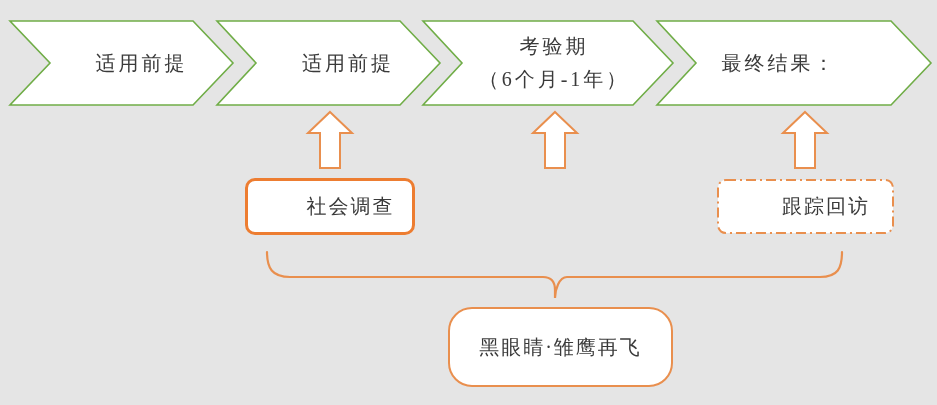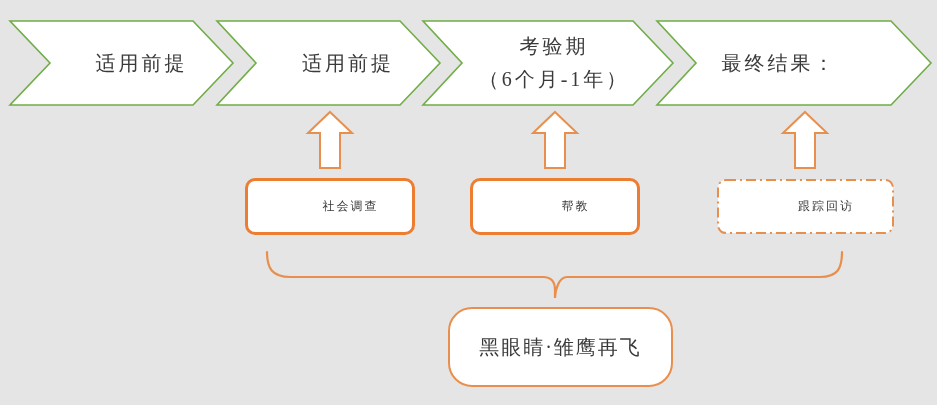--- a/index.html
+++ b/index.html
@@ -23,21 +23,21 @@
   .dashdot-rect{fill:#ffffff;stroke:var(--orange-thin);stroke-width:2;}
   .brace{fill:none;stroke:var(--orange-thin);stroke-width:2.2;stroke-linecap:round;}
   .step-label{
     position:absolute;top:21px;height:84px;
     display:flex;flex-direction:column;align-items:center;justify-content:center;
     font-size:20px;letter-spacing:3px;line-height:33px;text-align:center;white-space:nowrap;
   }
   .callout{
     position:absolute;top:178px;height:57px;box-sizing:border-box;
     display:flex;align-items:center;justify-content:center;
-    font-size:12px;letter-spacing:2px;white-space:nowrap;padding-left:41px;
+    font-size:20px;letter-spacing:2px;white-space:nowrap;padding-left:41px;
   }
   .callout.solid{border:3.5px solid var(--orange);border-radius:10px;background:#fff;}
   .callout.dashdot{background:transparent;}
   .program-box{
     position:absolute;left:448px;top:307px;width:225px;height:80px;box-sizing:border-box;
     border:2px solid var(--orange-thin);border-radius:24px;background:#fff;
     display:flex;align-items:center;justify-content:center;
     font-size:20px;letter-spacing:2px;white-space:nowrap;
   }
 </style>
@@ -72,23 +72,20 @@
     <span>考验期</span>
     <span>（6个月-1年）</span>
   </div>
   <div class="step-label" style="left:666px;width:226px;">
     <span>最终结果：</span>
   </div>
 
   <div class="callout solid" style="left:245px;width:170px;">
     <span>社会调查</span>
   </div>
-  <div class="callout solid" style="left:470px;width:170px;">
-    <span>帮教</span>
-  </div>
   <div class="callout dashdot" style="left:717px;width:177px;">
     <span>跟踪回访</span>
   </div>
 
   <div class="program-box">
     <span>黑眼睛·雏鹰再飞</span>
   </div>
 
 </div>
 

